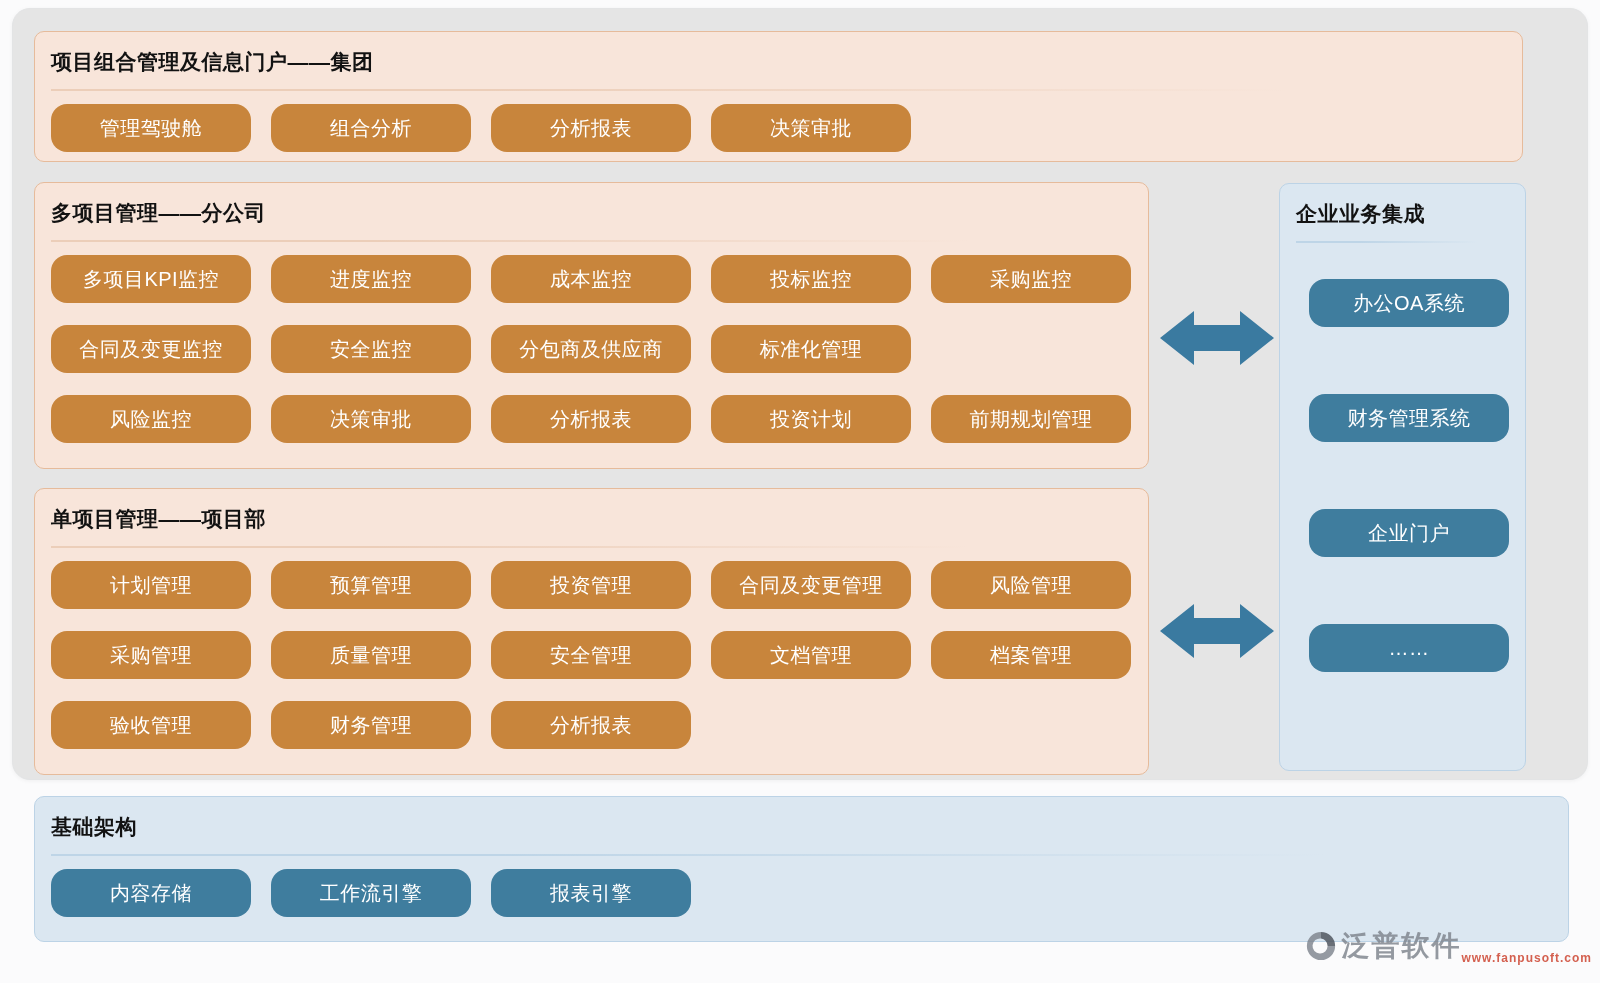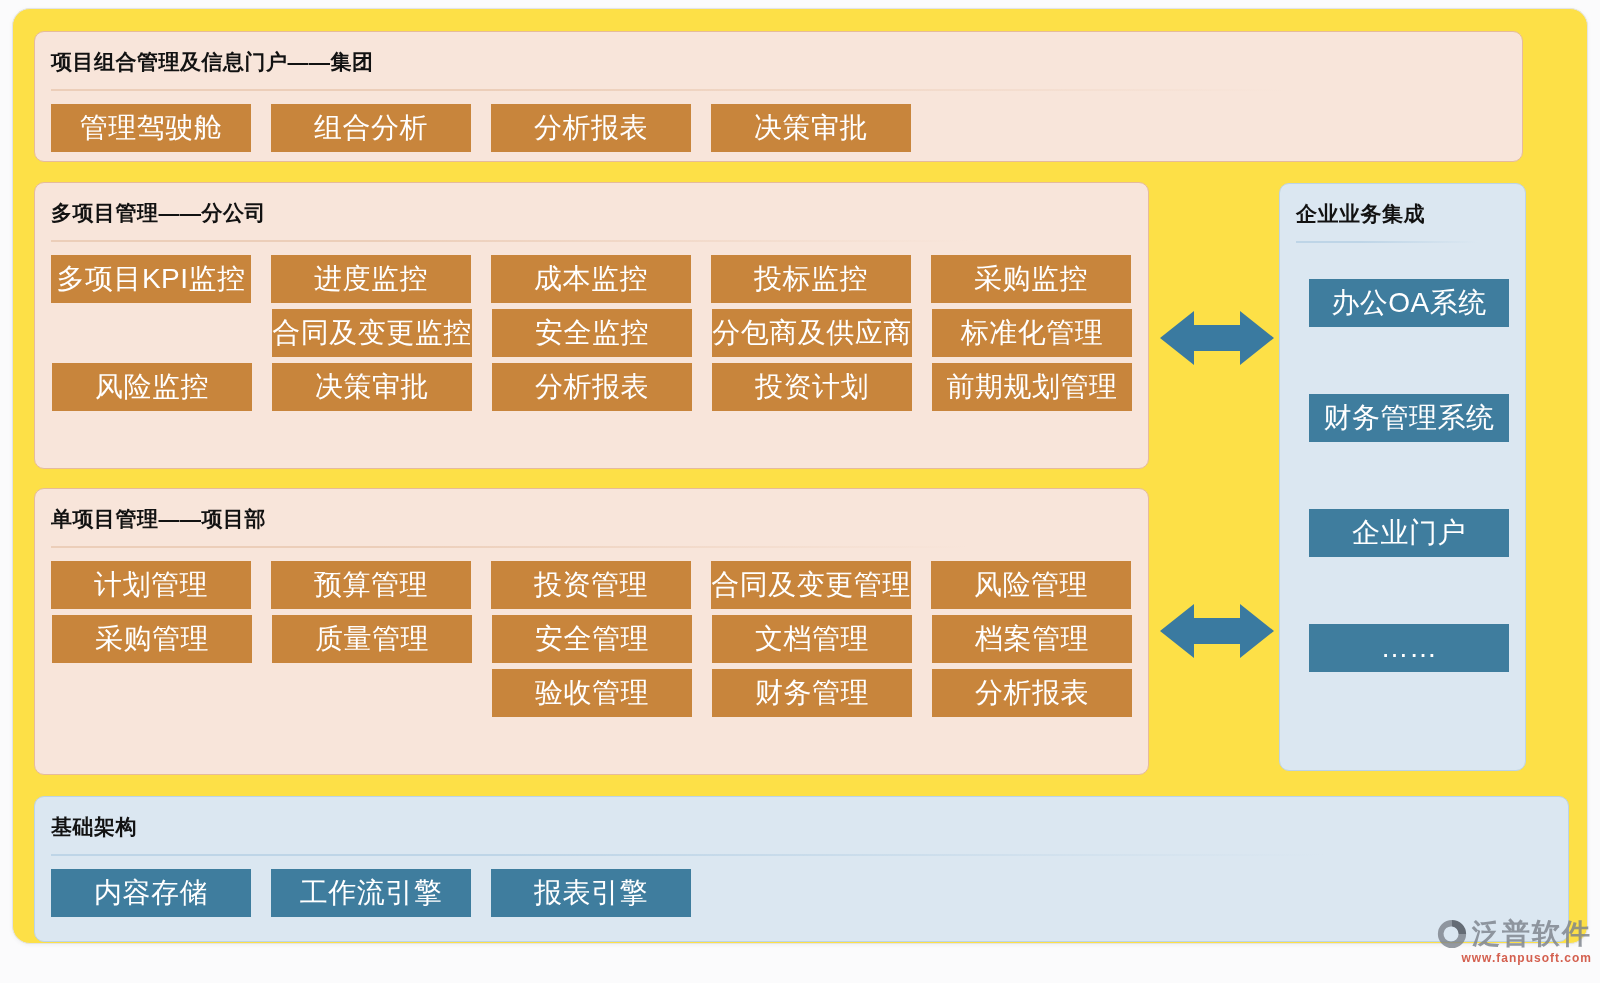--- a/index.html
+++ b/index.html
@@ -2,51 +2,51 @@
 <html><head>
 <meta charset="utf-8">
 <style>
   html,body{margin:0;padding:0;}
   body{
     width:1600px;height:983px;position:relative;overflow:hidden;
     background:#fbfbfc;
     font-family:"Liberation Sans","DejaVu Sans",sans-serif;
   }
   .canvas{
-    position:absolute;left:12px;top:8px;width:1576px;height:936px;
-    background:#fde047;border:1px solid #e3e4e5;border-radius:18px;
+    position:absolute;left:12px;top:8px;width:1576px;height:772px;
+    background:#e5e5e5;border:1px solid #e3e4e5;border-radius:18px;
     box-shadow:0 1px 4px rgba(0,0,0,.05);
     box-sizing:border-box;
   }
   .panel{
     position:absolute;border-radius:10px;box-sizing:border-box;
     padding:15px 16px 0 16px;
   }
   .panel.peach{background:#f8e5da;border:1px solid #e6bb9b;}
   .panel.blue{background:#dbe7f1;border:1px solid #bcd3e6;}
   .sec-title{
     font-size:21px;font-weight:bold;color:#121212;line-height:30px;
     letter-spacing:.5px;
   }
   .divider{height:2px;margin-top:12px;}
   .divider.peach-d{background:linear-gradient(to right,#ecceb9 0%,#ecceb9 30%,rgba(236,206,185,0) 85%);}
   .divider.blue-d{background:linear-gradient(to right,#bed5e7 0%,#bed5e7 30%,rgba(190,213,231,0) 85%);}
   .btn-row{display:flex;gap:20px;margin-top:13px;}
-  .btn-row + .btn-row{margin-top:6px;justify-content:flex-end;}
+  .btn-row + .btn-row{margin-top:22px;}
   .mbtn{
-    width:200px;height:48px;border-radius:0;color:#ffffff;font-size:28px;
+    width:200px;height:48px;border-radius:16px;color:#ffffff;font-size:20px;
     display:flex;align-items:center;justify-content:center;cursor:pointer;
     letter-spacing:.5px;flex:0 0 auto;
   }
   .orange{background:#c8853c;}
   .bluebtn{background:#3f7d9e;}
   .vcol{display:flex;flex-direction:column;align-items:flex-end;gap:67px;margin-top:36px;}
   .arrow{position:absolute;width:118px;height:60px;}
   .watermark{
-    position:absolute;right:8px;bottom:18px;display:flex;flex-direction:column;
+    position:absolute;right:8px;bottom:18px;display:flex;
     align-items:flex-end;pointer-events:none;
   }
   .wm-row{display:flex;align-items:center;gap:4px;}
   .wm-brand{font-size:28px;font-weight:bold;color:rgba(124,130,139,0.82);letter-spacing:2px;}
   .wm-url{font-size:12px;font-weight:bold;color:rgba(204,68,48,0.85);letter-spacing:1px;margin-top:-2px;text-align:center;}
 </style>
 </head>
 <body>
 
 <div class="canvas">

